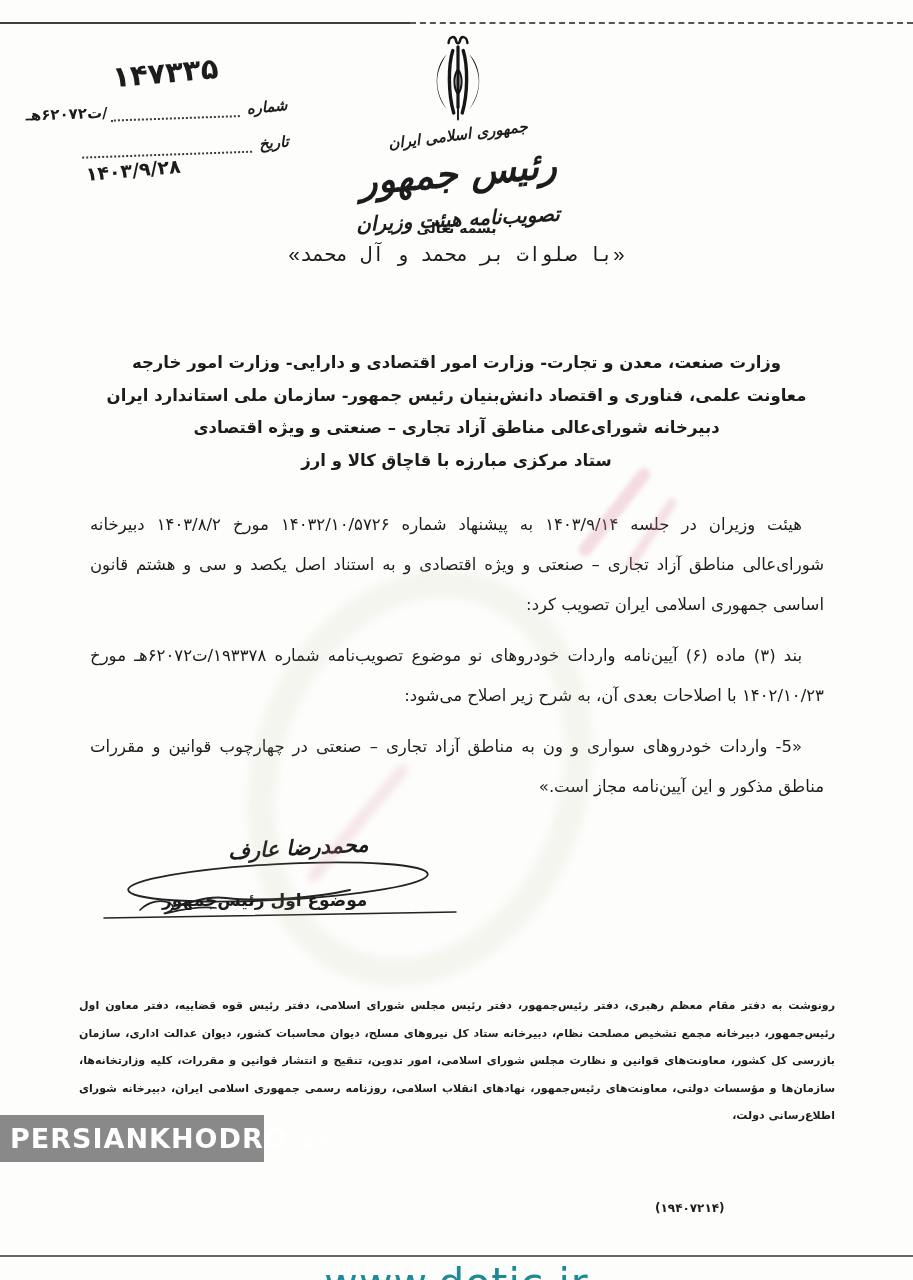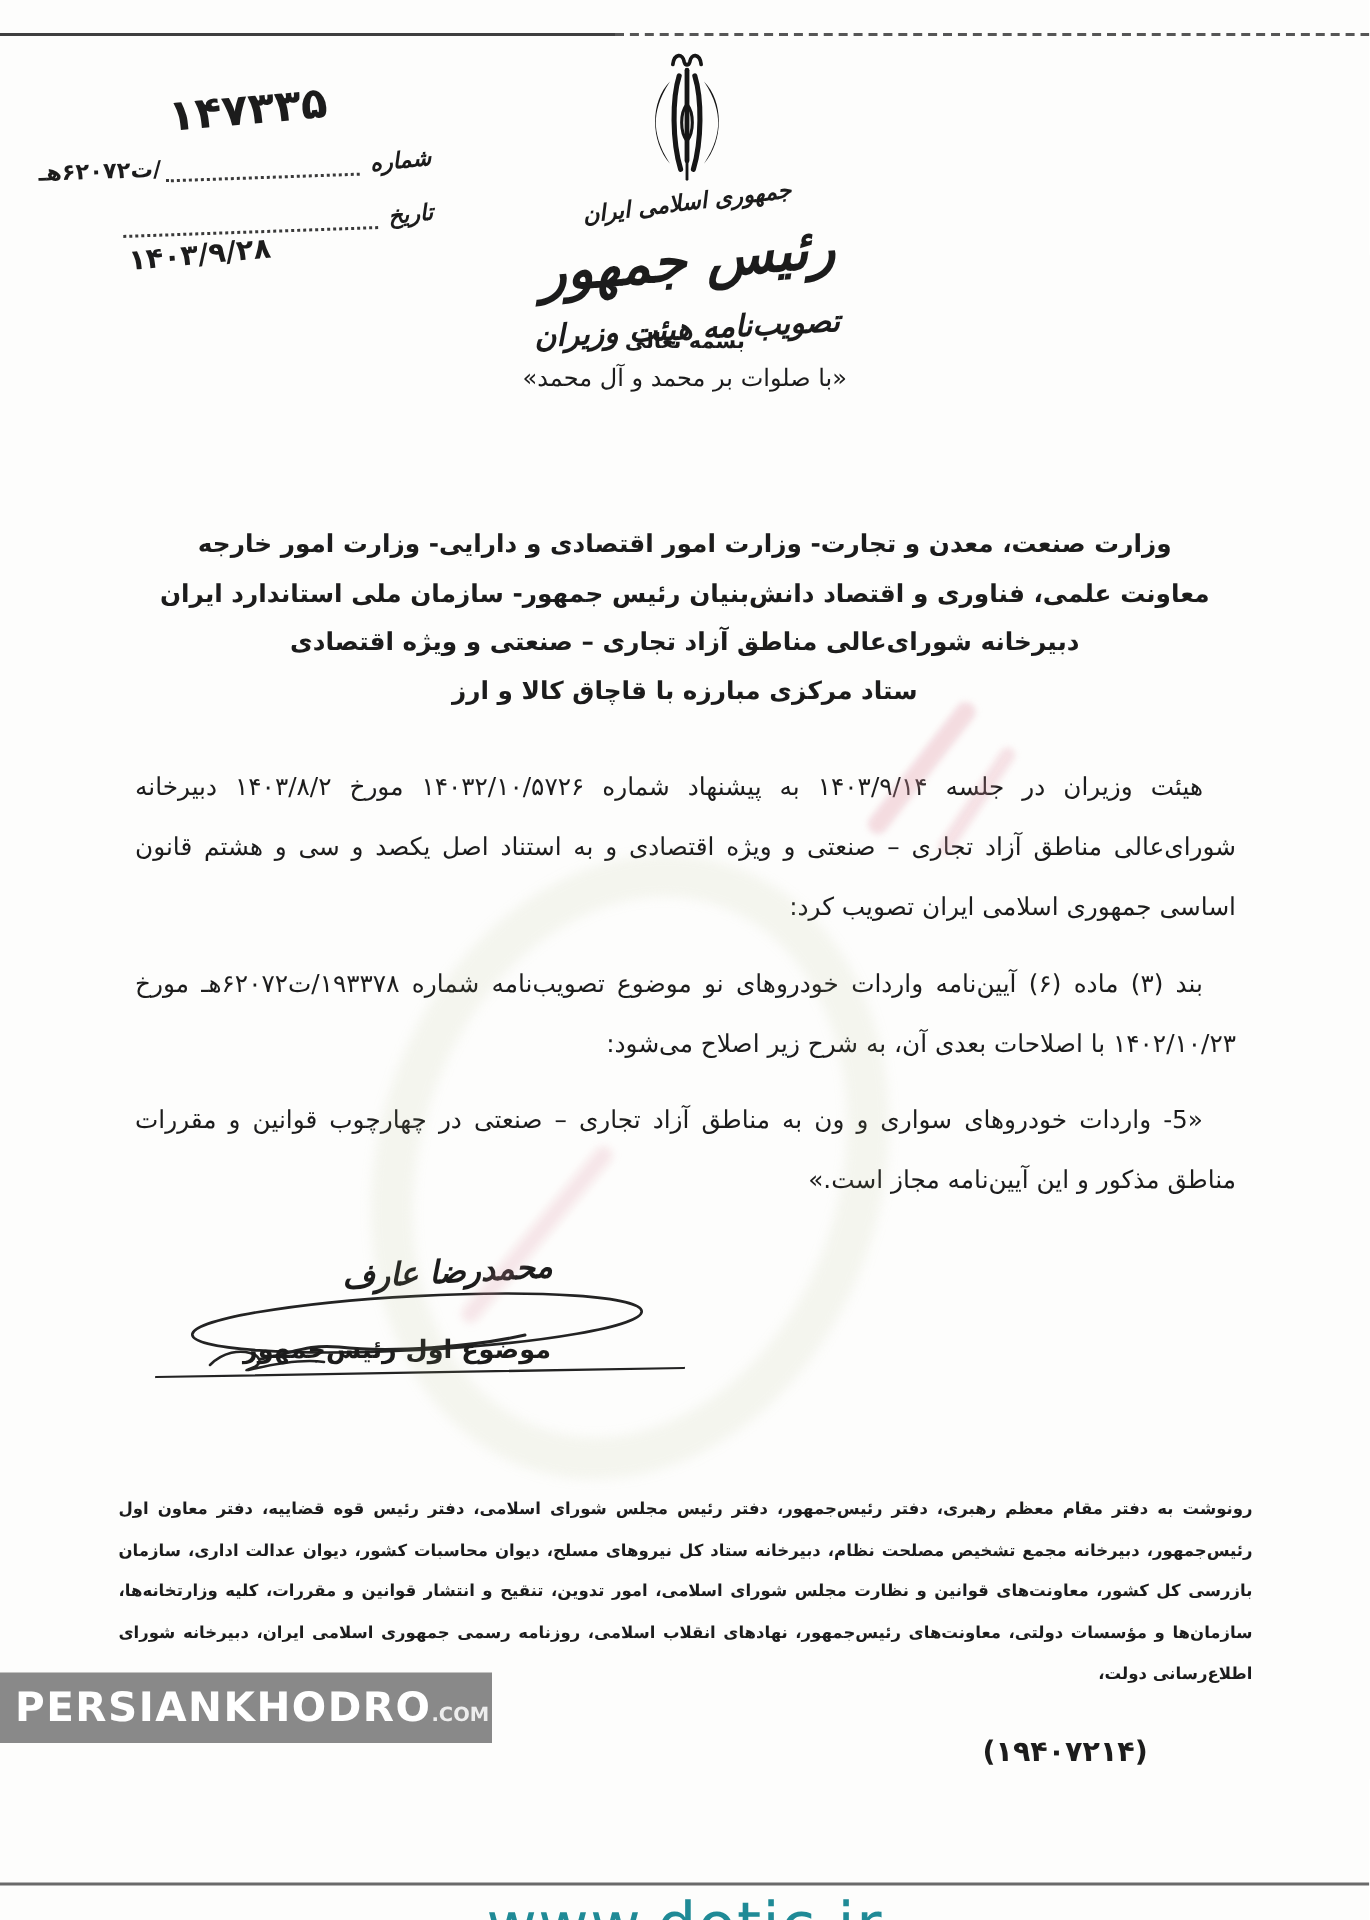--- a/index.html
+++ b/index.html
@@ -29,43 +29,43 @@
 
   
   .lh-center { position:absolute; top:30px; left:338px; width:240px; text-align:center; }
   .emblem-wrap { height:96px; }
   .country  { font-size:15px; font-weight:bold; font-style:italic; transform:rotate(-7deg); }
   .office   { font-size:37px; font-weight:bold; font-style:italic; transform:rotate(-5deg); margin-top:8px; }
   .doctype  { font-size:20px; font-weight:bold; font-style:italic; transform:rotate(-3deg); margin-top:12px; }
 
   .invocation { position:absolute; top:220px; left:0; right:0; text-align:center; }
   .basmala { font-size:14px; font-weight:bold; }
-  .salawat { font-size:16px; margin-top:6px; }
+  .salawat { font-size:20px; margin-top:6px;font-family:Liberation Mono, monospace; }
 
   .recipients { position:absolute; top:311px; left:0; right:0; text-align:center;
                 font-size:16.5px; font-weight:bold; line-height:32.5px;margin-top:36px; }
 
   .body-text { position:absolute; top:494px; right:78px; width:756px;
                font-size:16.5px; line-height:40px; text-align:justify; }
   .body-text p { text-indent:22px; margin:11px; }
 
   
   .signature { position:absolute; top:834px; left:100px; width:380px; height:110px; }
   .sig-name  { position:absolute; top:2px; left:128px; font-size:21px; font-weight:bold;
                font-style:italic; transform:rotate(-3deg); white-space:nowrap; }
   .sig-svg   { position:absolute; top:14px; left:0; }
   .sig-title { position:absolute; top:56px; left:62px; font-size:17px; font-weight:bold; white-space:nowrap; }
 
   
   .cc { position:absolute; top:992px; right:78px; width:756px;
         font-size:11px; font-weight:bold; line-height:27.5px; text-align:justify; }
-  .cc-code { position:absolute; top:1157px; left:655px; font-size:19px; font-weight:bold; letter-spacing:1px; }
+  .cc-code { position:absolute; top:1201px; left:655px; font-size:12px; font-weight:bold; letter-spacing:1px; }
 
   
-  .overlay-band { position:absolute; top:1115px; left:0; width:328px; height:47px; z-index:6;
+  .overlay-band { position:absolute; top:1115px; left:0; width:264px; height:47px; z-index:6;
                   background:rgba(118,118,118,0.86); display:flex; align-items:center;
                   padding-left:10px; direction:ltr; color:#ffffff; }
   .overlay-brand  { font-size:27px; font-weight:bold; letter-spacing:1px; font-family:"DejaVu Sans", sans-serif; }
   .overlay-suffix { font-size:13px; font-weight:bold; margin-top:10px; opacity:.85; }
 
   
   .stamp { position:absolute; pointer-events:none; }
   .stamp-green { left:252px; top:566px; width:336px; height:424px; border:28px solid rgba(168,178,118,0.10);
                  border-radius:50%; filter:blur(4px); transform:rotate(18deg); }
   .stamp-pink1 { left:608px; top:458px; width:13px; height:108px; background:rgba(224,148,164,0.32);

